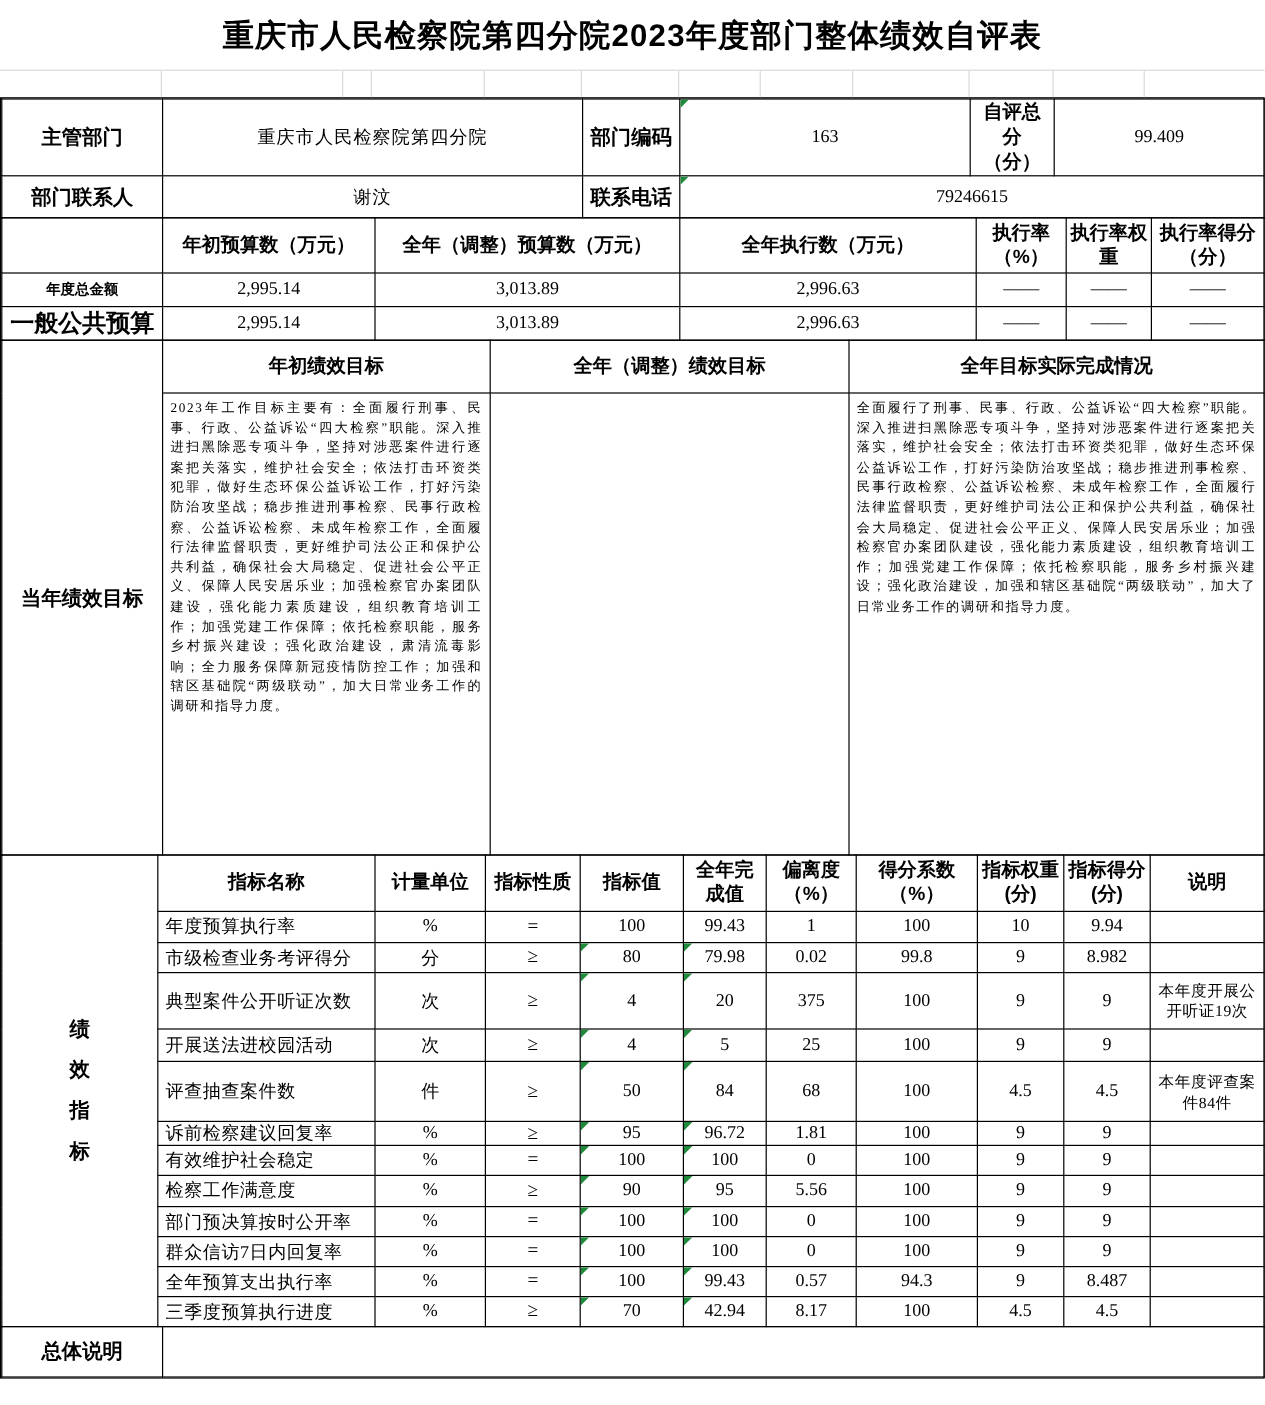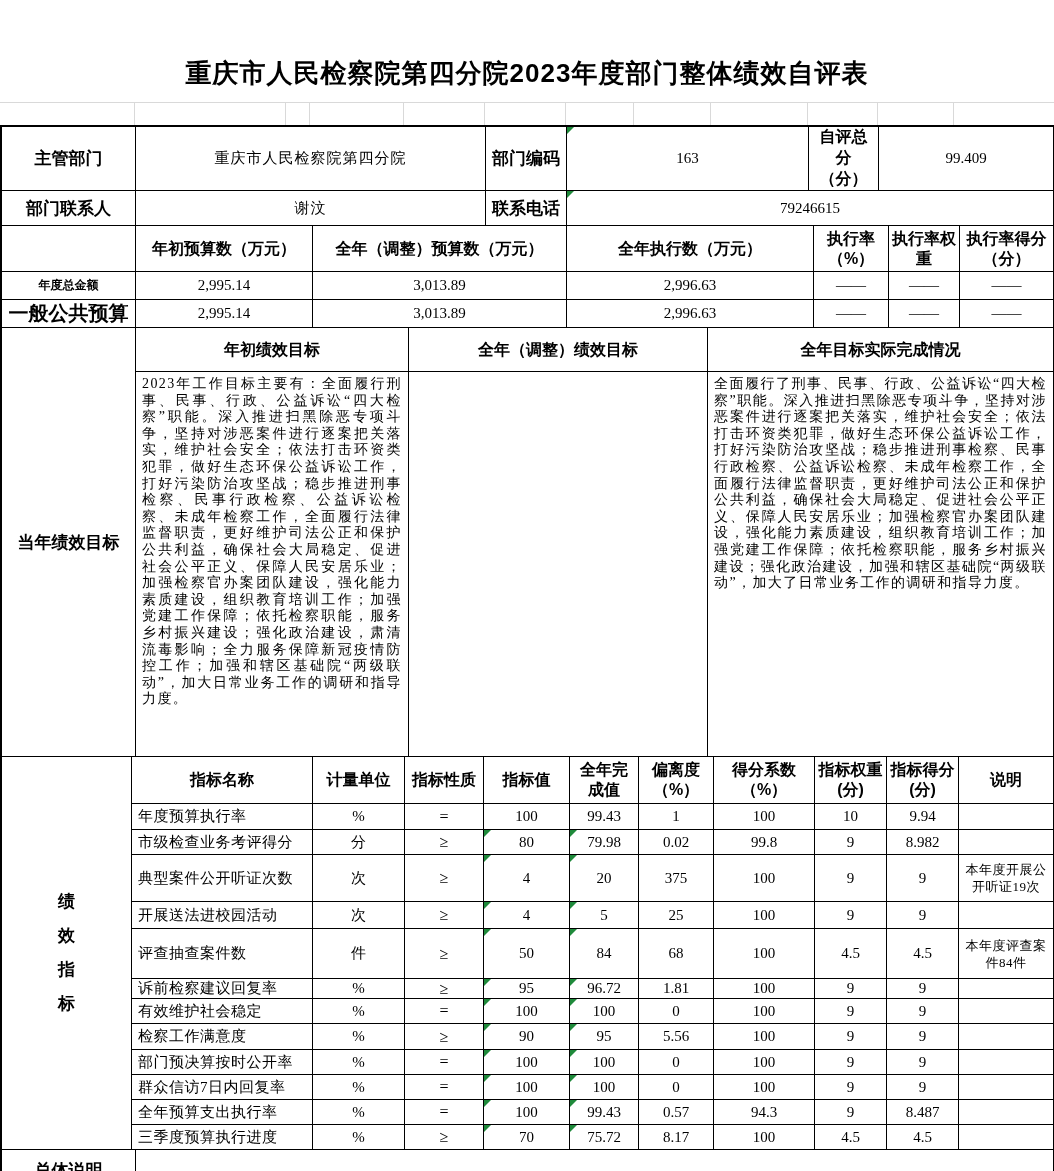--- a/index.html
+++ b/index.html
@@ -1,39 +1,39 @@
 <!DOCTYPE html>
 <html><head>
 <meta charset="utf-8">
 <style>
   html,body { margin:0; padding:0; background:#fff; }
   .sheet { width:1054px; background:#fff; color:#000; font-family:"Liberation Sans",sans-serif; }
 
   .title { height:58px; display:flex; align-items:center; justify-content:center;
-           font-size:26px; font-weight:bold; letter-spacing:1px;margin-top:44px; }
+           font-size:26px; font-weight:bold; letter-spacing:1px; }
 
   .gridrow { height:22px; position:relative; border-top:1px solid #d9d9d9; }
   .gridrow i { position:absolute; top:0; bottom:0; width:1px; background:#d9d9d9; }
 
   .frame { border:1px solid #000; width:1054px; box-sizing:border-box; }
 
   table { border-collapse:collapse; table-layout:fixed; width:1052px; }
   table + table { margin-top:-1px; }
   td { border:1px solid #000; padding:0 3px; text-align:center; vertical-align:middle;
        position:relative; font-family:"Liberation Serif",serif; font-size:15px;
        overflow:hidden; word-break:break-all; }
 
   .lb  { font-family:"Liberation Sans",sans-serif; font-weight:bold; font-size:17px; }
   .hd  { font-family:"Liberation Sans",sans-serif; font-weight:bold; font-size:16px; line-height:20px; }
   .kai { font-size:15px; letter-spacing:1px;margin-top:44px; }
   .name{ text-align:left; padding-left:6px; letter-spacing:0.5px; }
   .num { font-size:15px; }
   .nat { font-size:16px; }
   .note{ font-size:13px; line-height:17px; letter-spacing:0.5px; }
-  .para{ text-align:justify; vertical-align:top; font-size:14px; line-height:16.6px;
+  .para{ text-align:justify; vertical-align:top; font-size:11px; line-height:16.6px;
          letter-spacing:1.4px; padding:4px 6px;margin-left:12px; }
   .vlabel { width:20px; margin:0 auto; word-break:break-all; line-height:34px;
             font-size:17px; font-weight:bold; font-family:"Liberation Sans",sans-serif; }
 
   .tri { position:absolute; left:0; top:0; width:0; height:0;
          border-top:7px solid #1f8a3b; border-right:7px solid transparent; }
 </style>
 </head>
 <body>
 
@@ -313,21 +313,21 @@
         <td class="num">94.3</td>
         <td class="num">9</td>
         <td class="num">8.487</td>
         <td class="note"></td>
       </tr>
       <tr style="height:25px">
         <td class="name">三季度预算执行进度</td>
         <td>%</td>
         <td class="nat">≥</td>
         <td class="num"><i class="tri"></i><span>70</span></td>
-        <td class="num"><i class="tri"></i><span>75.72</span></td>
+        <td class="num"><i class="tri"></i><span>42.94</span></td>
         <td class="num">8.17</td>
         <td class="num">100</td>
         <td class="num">4.5</td>
         <td class="num">4.5</td>
         <td class="note"></td>
       </tr>
     </tbody>
       </table>
 
     <table>

